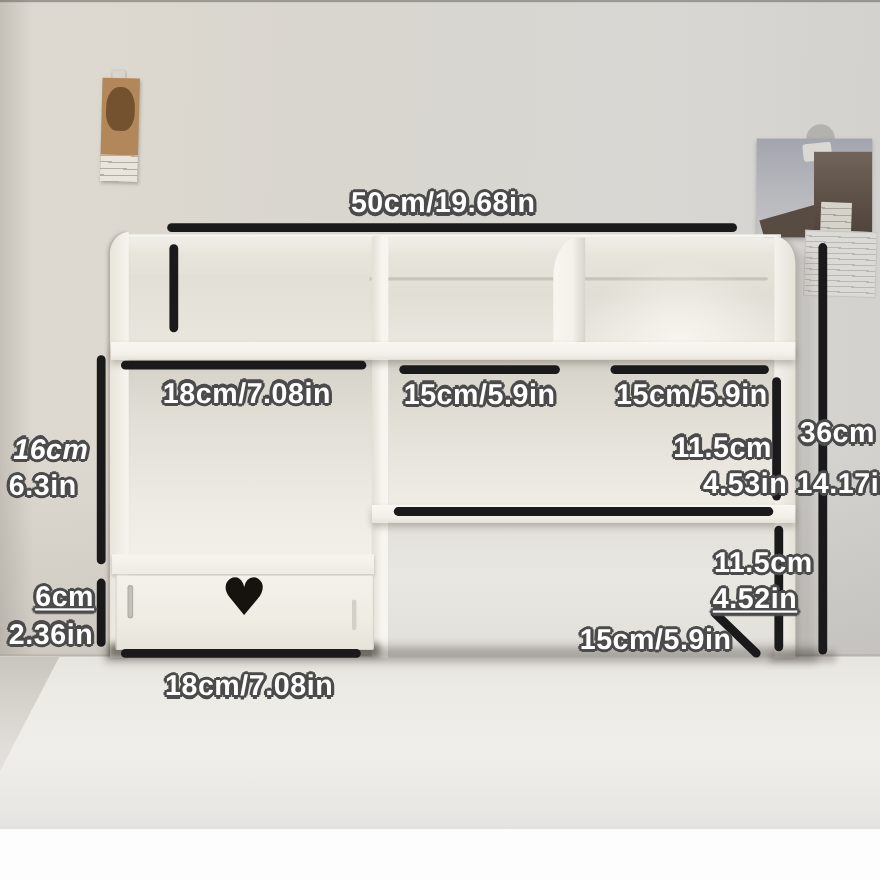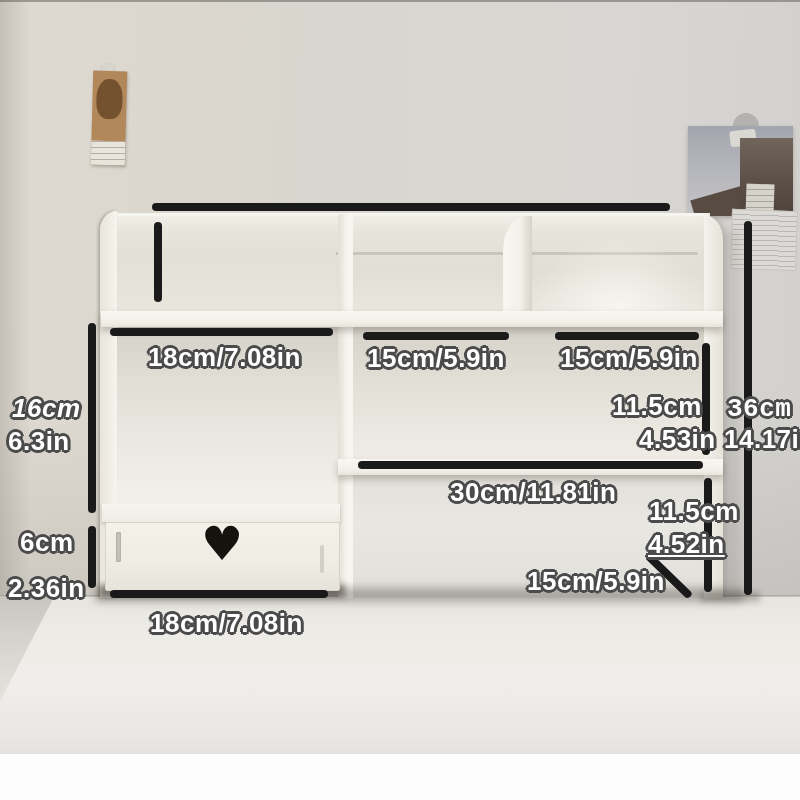--- a/index.html
+++ b/index.html
@@ -157,31 +157,31 @@
   <div class="dline" style="left:555px;top:332px;width:144px;height:8px;"></div>
   <div class="dline" style="left:702px;top:343px;width:8px;height:112px;"></div>
   <div class="dline" style="left:744px;top:221px;width:8px;height:374px;"></div>
   <div class="dline" style="left:88px;top:323px;width:8px;height:190px;"></div>
   <div class="dline" style="left:358px;top:461px;width:345px;height:8px;"></div>
   <div class="dline" style="left:704px;top:478px;width:8px;height:114px;"></div>
   <div class="dline" style="left:88px;top:526px;width:8px;height:62px;"></div>
   <div class="dline" style="left:110px;top:590px;width:218px;height:8px;"></div>
   <div class="dline" style="left:650px;top:552px;width:60px;height:8px;transform:rotate(44deg);transform-origin:0 0;"></div>
 
+  <div class="dlbl" style="left:319px;top:171px;">50cm/19.68in</div>
   <div class="dlbl" style="left:148px;top:344px;">18cm/7.08in</div>
   <div class="dlbl" style="left:367px;top:345px;">15cm/5.9in</div>
   <div class="dlbl" style="left:560px;top:345px;">15cm/5.9in</div>
   <div class="dlbl" style="left:612px;top:393px;">11.5cm</div>
   <div class="dlbl" style="left:639px;top:426px;">4.53in</div>
-  <div class="dlbl" style="left:727px;top:396px;font-family:Liberation Mono, monospace;">36cm</div>
+  <div class="dlbl" style="left:727px;top:380px;">36cm</div>
   <div class="dlbl" style="left:724px;top:426px;">14.17in</div>
   <div class="dlbl" style="left:12px;top:395px;font-style:italic;">16cm</div>
   <div class="dlbl" style="left:8px;top:428px;">6.3in</div>
-  <div class="dlbl" style="left:450px;top:479px;">30cm/11.81in</div>
   <div class="dlbl" style="left:649px;top:498px;">11.5cm</div>
   <div class="dlbl" style="left:648px;top:531px;text-decoration:underline;">4.52in</div>
-  <div class="dlbl" style="left:20px;top:529px;">6cm</div>
-  <div class="dlbl" style="left:8px;top:563px;margin-top:12px;">2.36in</div>
+  <div class="dlbl" style="left:32px;top:529px;text-decoration:underline;">6cm</div>
+  <div class="dlbl" style="left:8px;top:563px;">2.36in</div>
   <div class="dlbl" style="left:527px;top:568px;">15cm/5.9in</div>
   <div class="dlbl" style="left:150px;top:610px;">18cm/7.08in</div>
 
   <div class="abs photo-bottom-strip"></div>
 </div>
 
 </body></html>

